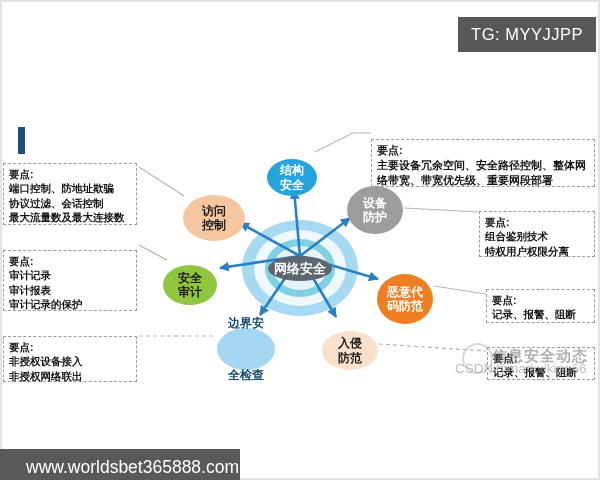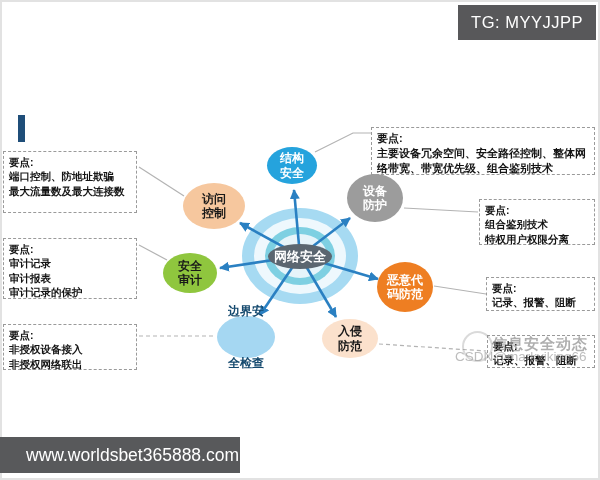--- a/index.html
+++ b/index.html
@@ -1,18 +1,18 @@
 <!DOCTYPE html>
 <html><head>
 <meta charset="utf-8">
 <style>
   html,body{margin:0;padding:0;}
   body{width:600px;height:480px;background:#fff;font-family:"Liberation Sans","DejaVu Sans",sans-serif;position:relative;overflow:hidden;}
   .page{position:absolute;inset:0;width:600px;height:480px;background:#fff;box-shadow:inset 0 0 0 2px #e2e2e2;}
-  .abs{position:absolute;}
+  .abs{position:absolute;margin-top:12px;}
   
   .tg-badge{left:458px;top:5px;width:138px;height:35px;background:#58585a;color:#fff;font-size:16.5px;text-align:center;line-height:35px;letter-spacing:0.5px;z-index:7;}
   .footer-bar{left:0;top:437px;width:240px;height:36px;background:#58595b;color:#fff;font-size:17.5px;line-height:36px;padding-left:26px;box-sizing:border-box;z-index:7;}
   
   .title-bar{left:18px;top:115px;width:7px;height:27px;background:#1f4e79;z-index:5;}
   .page-title{left:34px;top:108px;font-size:24px;font-weight:bold;color:#161616;letter-spacing:1px;z-index:5;}
   
   .kbox{border:1.5px dashed #9a9a9a;background:#fff;color:#141414;font-weight:bold;font-size:10.5px;line-height:1.36;padding:3px 5px;box-sizing:border-box;z-index:3;}
   .kbox .kline{white-space:nowrap;}
   .kbox-tr{font-size:11px;}
@@ -99,36 +99,37 @@
     <div style="color: rgb(20, 73, 110);">全检查</div>
   </div>
   <div class="abs node" style="left: 163px; top: 253px; width: 54px; height: 40px; background-color: rgb(143, 198, 62);">
     <div style="color: rgb(25, 25, 25);">安全</div>
     <div style="color: rgb(25, 25, 25);">审计</div>
   </div>
 
   <div class="abs kbox" style="left:3px;top:151px;width:134px;height:62px;">
     <div class="kline">要点:</div>
     <div class="kline">端口控制、防地址欺骗</div>
+    <div class="kline">协议过滤、会话控制</div>
     <div class="kline">最大流量数及最大连接数</div>
   </div>
   <div class="abs kbox" style="left:3px;top:238px;width:134px;height:61px;">
     <div class="kline">要点:</div>
     <div class="kline">审计记录</div>
     <div class="kline">审计报表</div>
     <div class="kline">审计记录的保护</div>
   </div>
   <div class="abs kbox" style="left:3px;top:324px;width:134px;height:46px;">
     <div class="kline">要点:</div>
     <div class="kline">非授权设备接入</div>
     <div class="kline">非授权网络联出</div>
   </div>
   <div class="abs kbox kbox-tr" style="left:371px;top:127px;width:224px;height:48px;">
     <div class="kline">要点:</div>
-    <div class="kline">主要设备冗余空间、安全路径控制、整体网络带宽、带宽优先级、组合鉴别技术</div>
+    <div class="kline">主要设备冗余空间、安全路径控制、整体网络带宽、带宽优先级、重要网段部署</div>
   </div>
   <div class="abs kbox" style="left:479px;top:199px;width:116px;height:46px;">
     <div class="kline">要点:</div>
     <div class="kline">组合鉴别技术</div>
     <div class="kline">特权用户权限分离</div>
   </div>
   <div class="abs kbox" style="left:486px;top:277px;width:109px;height:34px;">
     <div class="kline">要点:</div>
     <div class="kline">记录、报警、阻断</div>
   </div>

